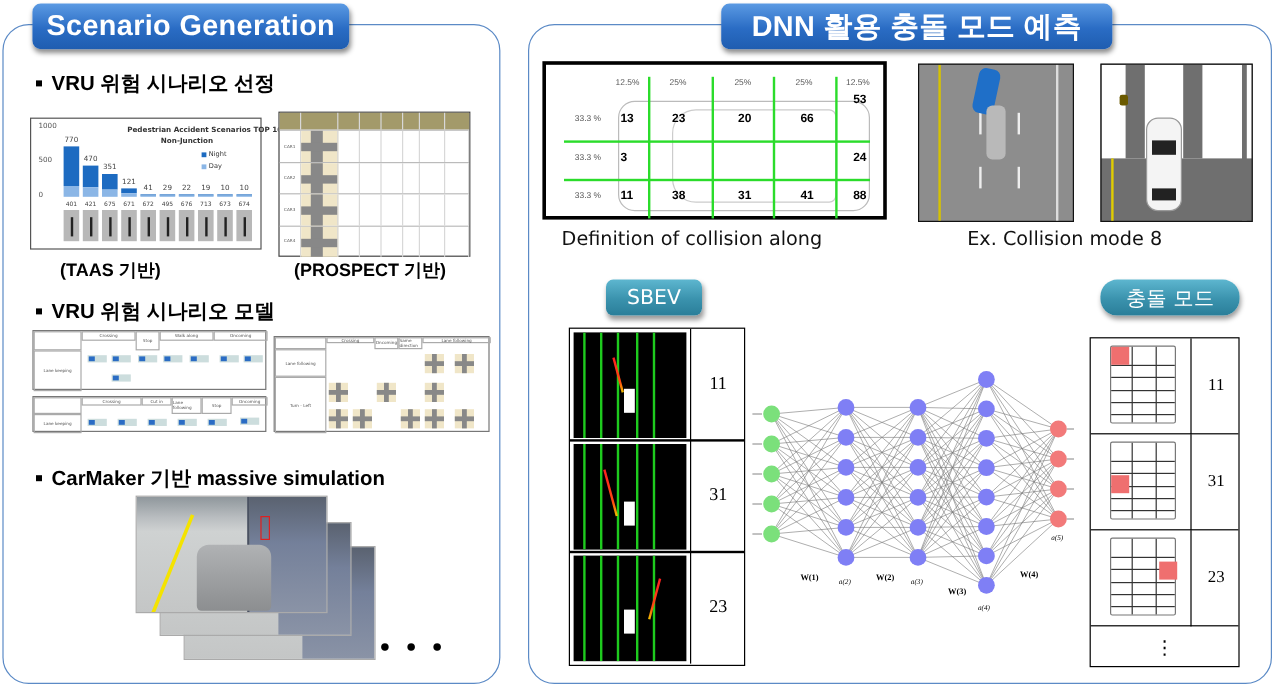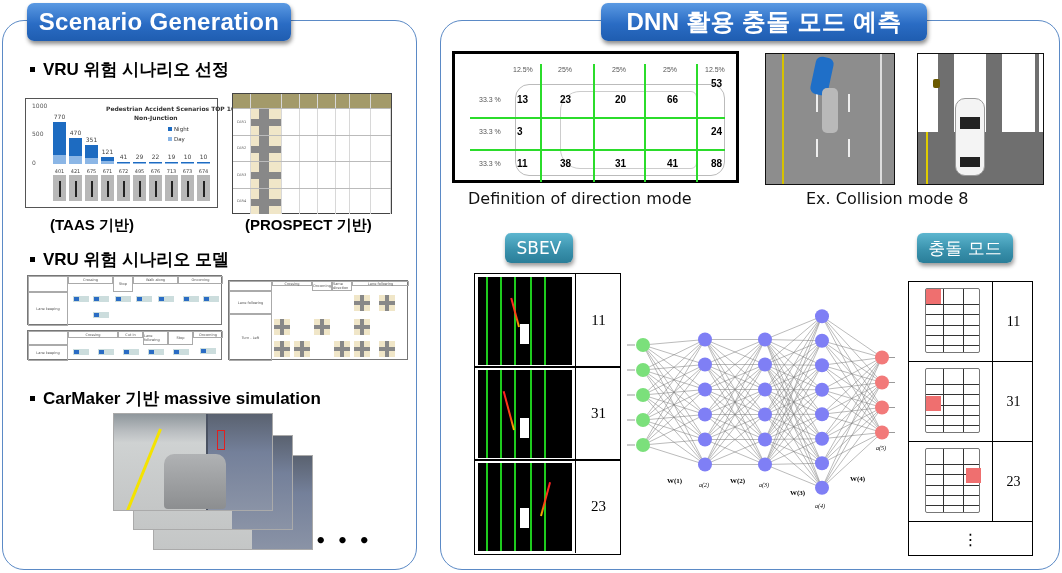--- a/index.html
+++ b/index.html
@@ -369,21 +369,21 @@
       <span class="num" style="left: 256px; top: 24px;">53</span>
       <span class="num" style="left: 62px; top: 72px;">3</span>
       <span class="num" style="left: 256px; top: 72px;">24</span>
       <span class="num" style="left: 62px; top: 104px;">11</span>
       <span class="num" style="left: 105px; top: 104px;">38</span>
       <span class="num" style="left: 160px; top: 104px;">31</span>
       <span class="num" style="left: 212px; top: 104px;">41</span>
       <span class="num" style="left: 256px; top: 104px;">88</span>
     </div>
 </div>
-<div class="caption-lg" style="left:468px; top:189px;">Definition of direction mode</div>
+<div class="caption-lg" style="left:468px; top:189px;">Definition of collision along</div>
 
 <div class="road-img road1">
   <div style="position:absolute; left:16px; top:0; width:2px; height:100%; background:#d6c200;"></div>
   <div style="position:absolute; right:12px; top:0; width:2px; height:100%; background:#ddd;"></div>
   <div style="position:absolute; left:50px; top:40px; width:1.5px; height:18px; background:#eee;"></div>
   <div style="position:absolute; left:82px; top:40px; width:1.5px; height:18px; background:#eee;"></div>
   <div style="position:absolute; left:50px; top:85px; width:1.5px; height:18px; background:#eee;"></div>
   <div style="position:absolute; left:82px; top:85px; width:1.5px; height:18px; background:#eee;"></div>
   <div style="position:absolute; left:47px; top:3px; width:18px; height:38px; background:#1f6fc8; border-radius:6px; transform:rotate(12deg);"></div>
   <div style="position:absolute; left:56px; top:34px; width:16px; height:45px; background:#b9b9b9; border-radius:5px;"></div>
@@ -395,21 +395,21 @@
   <div style="position:absolute; left:117px; top:0; width:4px; height:100%; background:#6f6f6f;"></div>
   <div style="position:absolute; left:8px; top:78px; width:2px; height:54px; background:#e0cc00;"></div>
   <div style="position:absolute; left:15px; top:25px; width:7px; height:9px; background:#6b5a00; border-radius:2px;"></div>
   <div style="position:absolute; left:37px; top:44px; width:30px; height:78px; background:#f4f4f4; border-radius:10px; border:1px solid #999;">
     <div style="position:absolute; left:4px; top:18px; width:20px; height:12px; background:#222;"></div>
     <div style="position:absolute; left:4px; top:58px; width:20px; height:10px; background:#222;"></div>
   </div>
 </div>
 <div class="caption-lg" style="left:806px; top:189px;">Ex. Collision mode 8</div>
 
-<div class="teal-pill" style="left:505px; top:233px; width:68px;">SBEV</div>
+<div class="teal-pill" style="left:505px; top:233px; width:80px;">SBEV</div>
 <div class="sbev" id="sbev">
     <div class="img" style="top: 3px;">
       <div class="gl" style="left: 8px; top: 0px; height: 88px;"></div>
       <div class="gl" style="left: 22px; top: 0px; height: 88px;"></div>
       <div class="gl" style="left: 36px; top: 0px; height: 88px;"></div>
       <div class="gl" style="left: 52px; top: 0px; height: 88px;"></div>
       <div class="gl" style="left: 66px; top: 0px; height: 88px;"></div>
       <div class="box" style="left: 42px; top: 47px;"></div>
       <div class="traj" style="left: 40px; top: 20px; height: 30px; transform: rotate(-15deg);"></div>
     </div>
@@ -626,21 +626,21 @@
     <text x="42" y="178" font-size="7" font-weight="bold" font-family="Liberation Serif, serif">W(1)</text>
     <text x="105" y="178" font-size="7" font-weight="bold" font-family="Liberation Serif, serif">W(2)</text>
     <text x="165" y="190" font-size="7" font-weight="bold" font-family="Liberation Serif, serif">W(3)</text>
     <text x="225" y="176" font-size="7" font-weight="bold" font-family="Liberation Serif, serif">W(4)</text>
     <text x="74" y="182" font-size="6" font-style="italic" font-family="Liberation Serif, serif">a(2)</text>
     <text x="134" y="182" font-size="6" font-style="italic" font-family="Liberation Serif, serif">a(3)</text>
     <text x="190" y="203" font-size="6" font-style="italic" font-family="Liberation Serif, serif">a(4)</text>
     <text x="251" y="145" font-size="6" font-style="italic" font-family="Liberation Serif, serif">a(5)</text>
   </svg>
 
-<div class="teal-pill" style="left:917px; top:233px; width:96px;">충돌 모드</div>
+<div class="teal-pill" style="left:917px; top:233px; width:116px;border-radius:14px;">충돌 모드</div>
 <div class="out-table" id="outtable">
     <div class="rowc" style="top: 0px; height: 80px;">
       <div class="diag" style="top: 6px;">
         <div class="gl-v" style="left: 17px;"></div>
         <div class="gl-v" style="left: 37px;"></div>
         <div class="gl-h" style="top: 15px;"></div>
         <div class="gl-h" style="top: 25px;"></div>
         <div class="gl-h" style="top: 36px;"></div>
         <div class="gl-h" style="top: 46px;"></div>
         <div class="gl-h" style="top: 56px;"></div>

